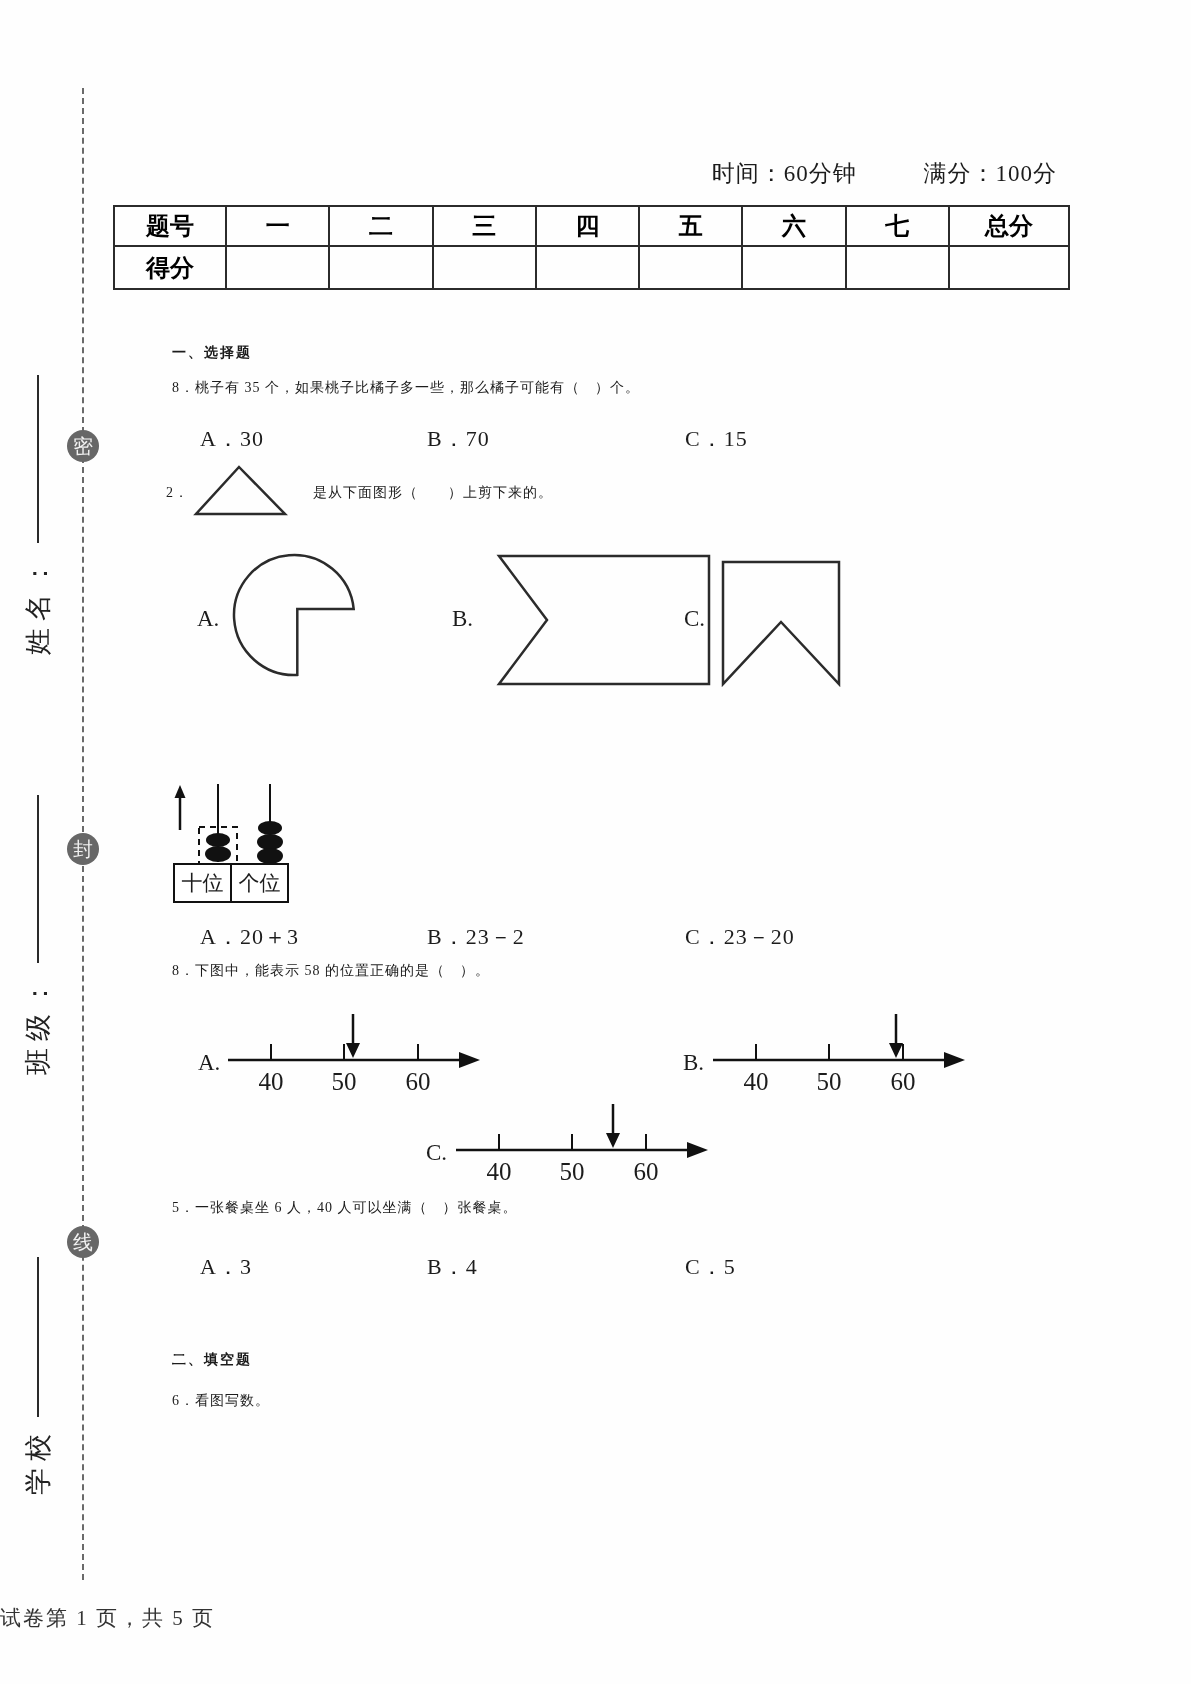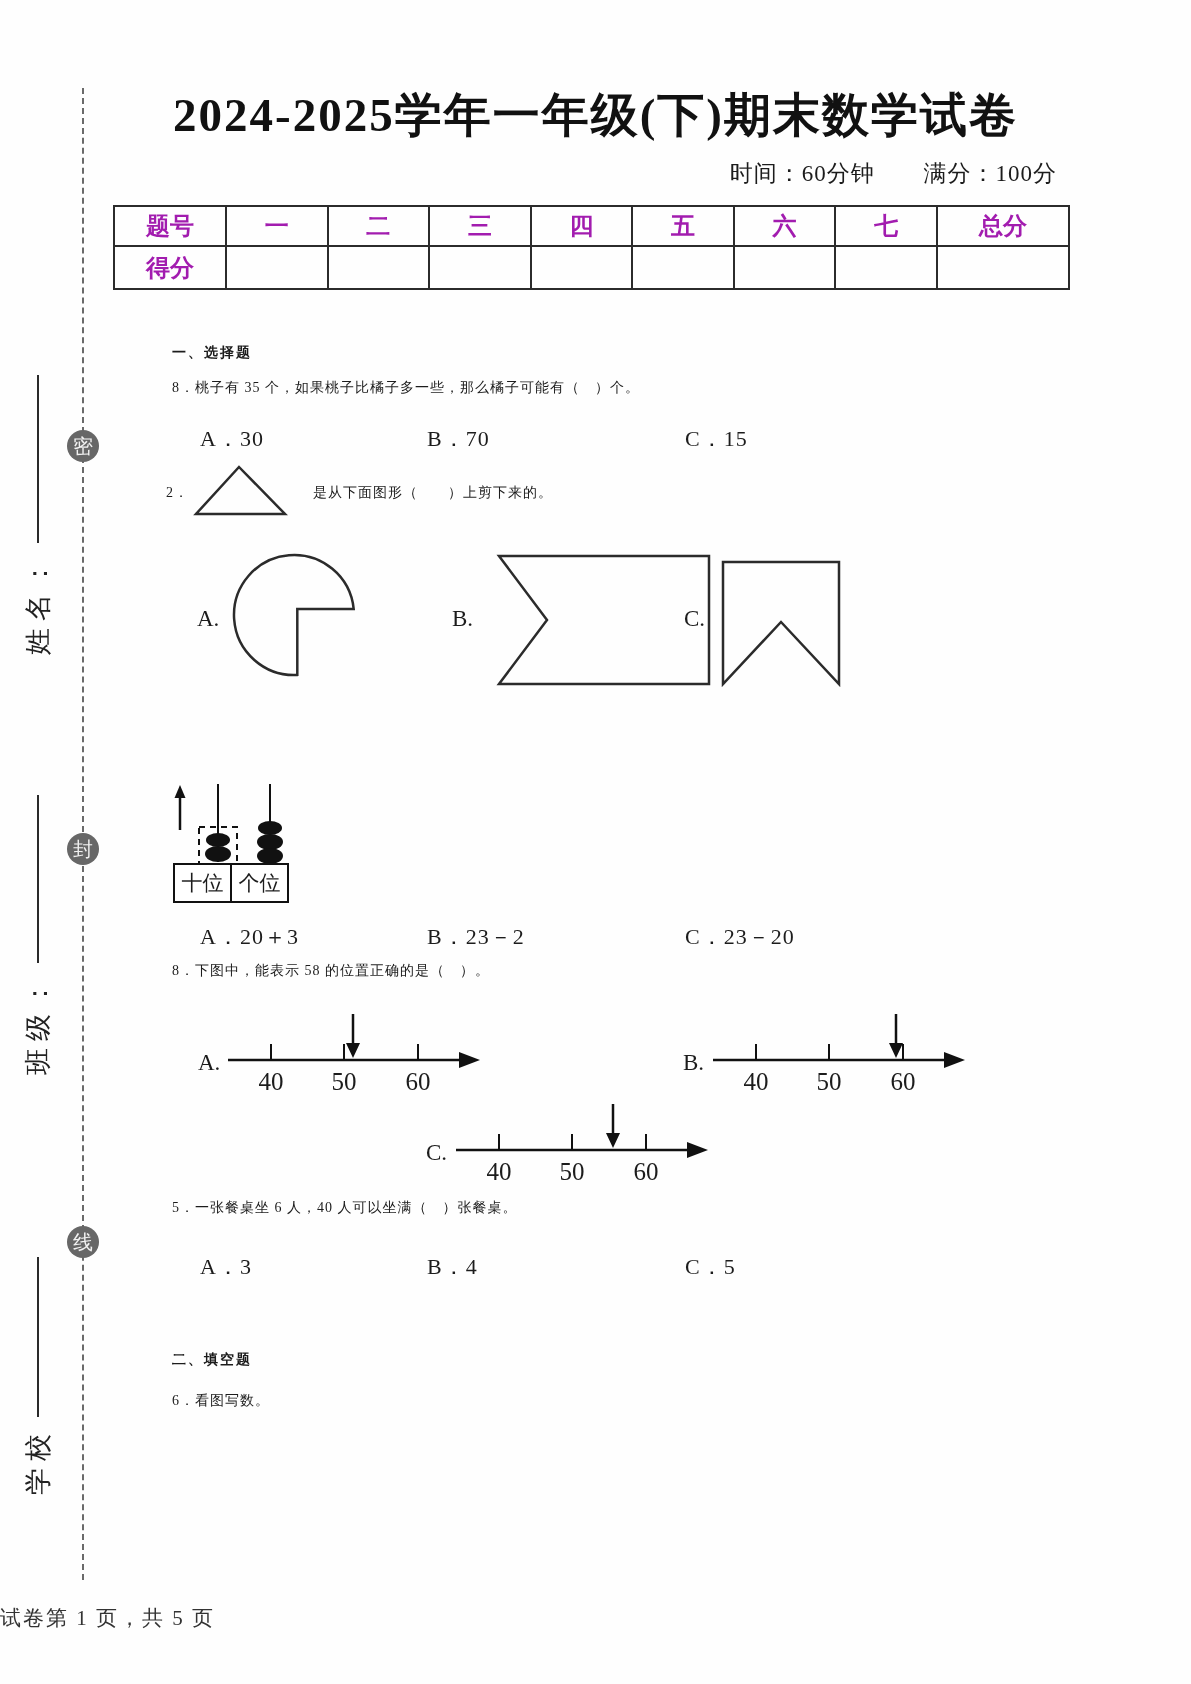--- a/index.html
+++ b/index.html
@@ -16,28 +16,28 @@
   .side-group{position:absolute;transform-origin:0 0;transform:rotate(-90deg);
     white-space:nowrap;font-size:27px;letter-spacing:7px;color:#222}
   .side-group .blank{display:inline-block;height:6px;border-bottom:2.5px solid #2a2a2a;
     margin-left:10px;vertical-align:8px}
   .sg-name{left:20px;top:655px}.sg-class{left:20px;top:1075px}.sg-school{left:20px;top:1495px}
   .sg-name .blank,.sg-class .blank{width:168px}.sg-school .blank{width:160px}
   
   .title{position:absolute;top:84px;left:0;width:100%;text-align:center;
     font-size:47px;font-weight:700;letter-spacing:2px;color:#111}
   .meta{position:absolute;top:158px;right:134px;font-size:23px;letter-spacing:1px}
-  .meta .m2{margin-left:42px}
+  .meta .m2{margin-left:60px}
   
   .score-table{position:absolute;left:113px;top:205px;width:957px;border-collapse:collapse;
     table-layout:fixed;font-size:24px}
-  .score-table td{border:2px solid #2b2b2b;text-align:center;font-weight:600;color:#a21caf}
+  .score-table td{border:2px solid #2b2b2b;text-align:center;font-weight:600;color:#000000}
   .score-table .r1 td{height:40px}
   .score-table .r2 td{height:43px}
-  .score-table .c0{width:112px}.score-table .c8{width:132px}
+  .score-table .c0{width:112px}.score-table .c8{width:120px}
   
   .q-text{position:absolute;font-size:14px;letter-spacing:1px;white-space:nowrap}
   .sec{font-weight:700;letter-spacing:2px}
   .row{position:absolute;left:0;width:100%;height:30px}
   .opt{position:absolute;font-size:22px;letter-spacing:1px;white-space:nowrap}
   .o1{left:200px}.o2{left:427px}.o3{left:685px}
   .shape-label{position:absolute;font-size:23px}
   svg{position:absolute;overflow:visible}
   .nl-text{font-size:25px;font-family:"Liberation Serif","DejaVu Serif",serif;fill:#1c1c1c}
   .pv-text{font-size:21px;font-family:"Liberation Serif","DejaVu Serif",serif;fill:#1c1c1c}
@@ -57,21 +57,20 @@
   <div class="side-group sg-name">
     <span>姓名：</span><span class="blank"></span>
   </div>
   <div class="side-group sg-class">
     <span>班级：</span><span class="blank"></span>
   </div>
   <div class="side-group sg-school">
     <span>学校</span><span class="blank"></span>
   </div>
 
-  <div class="title">2024-2025学年一年级(下)期末数学试卷</div>
   <div class="meta">
     <span class="m1">时间：60分钟</span>
     <span class="m2">满分：100分</span>
   </div>
 
   <table class="score-table">
     <tbody>
         <tr class="r1">
       <td class="c0">题号</td>
       <td>一</td>

